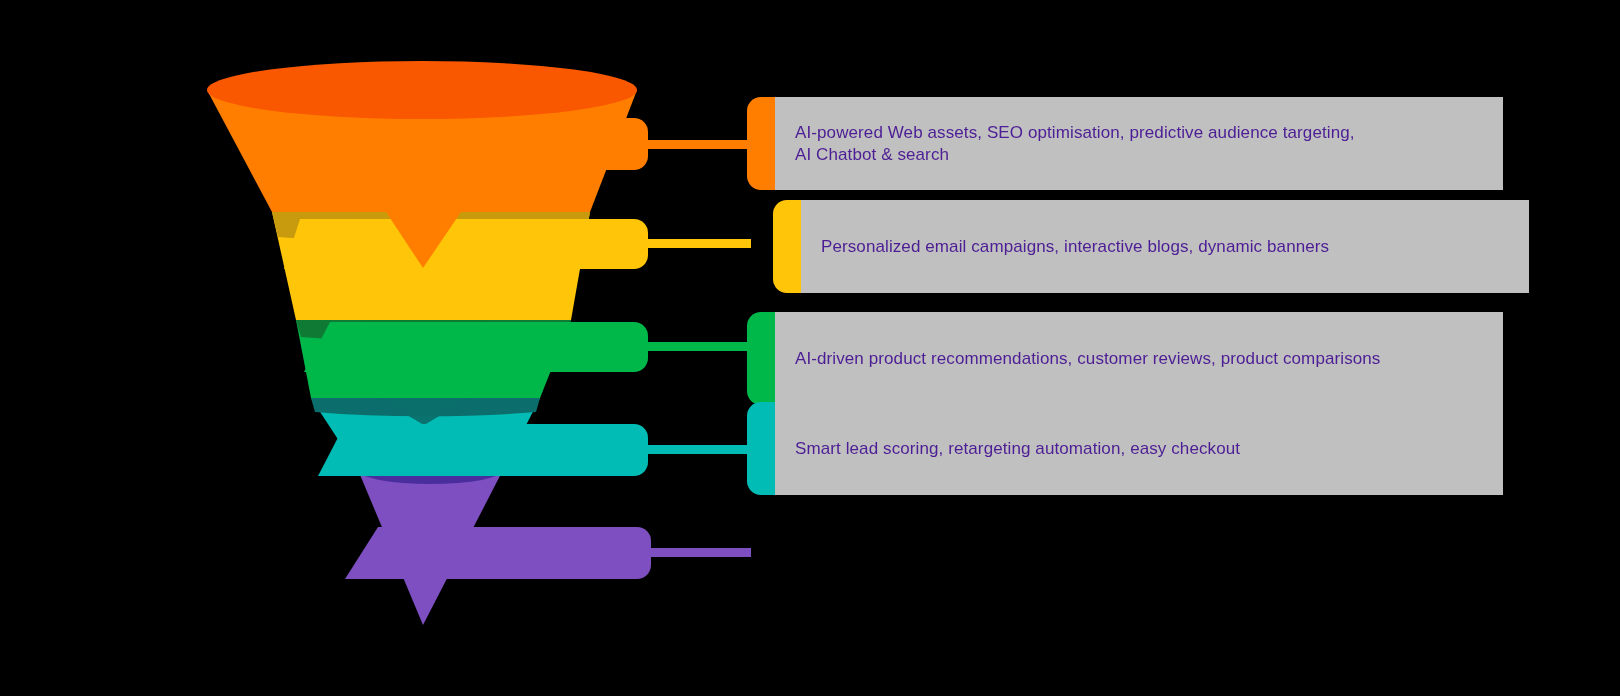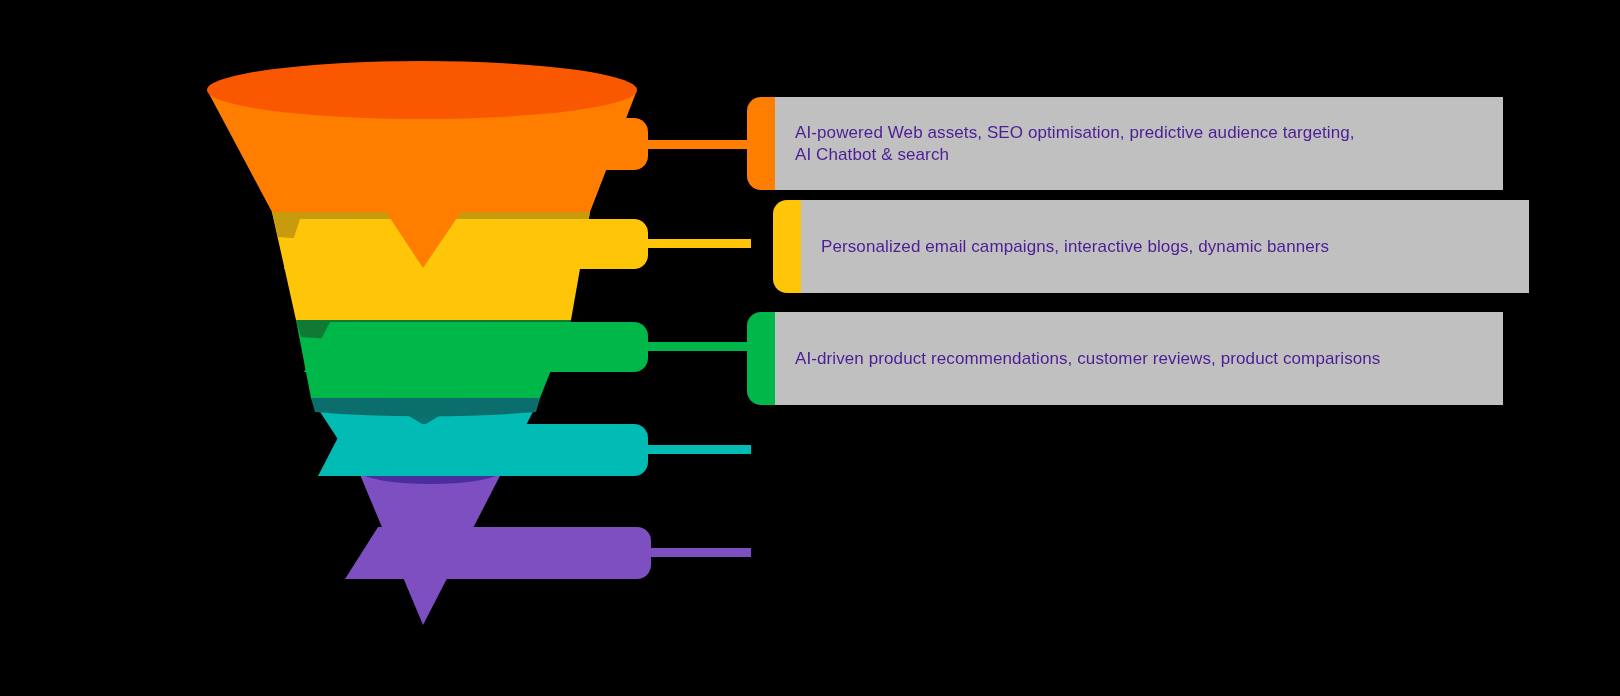--- a/index.html
+++ b/index.html
@@ -131,16 +131,22 @@
       </div>
     </div>
 
     <div class="card" style="top:303px;margin-top:9px;">
       <div class="card-accent" style="background:#00b74a;"></div>
       <div class="card-body">
         <span class="card-text">AI-driven product recommendations, customer reviews, product comparisons</span>
       </div>
     </div>
 
+    <div class="card" style="top:402px;">
+      <div class="card-accent" style="background:#00bcb4;"></div>
+      <div class="card-body">
+        <span class="card-text">Smart lead scoring, retargeting automation, easy checkout</span>
+      </div>
+    </div>
 
 
   </div>
 </div>
 
 </body></html>

